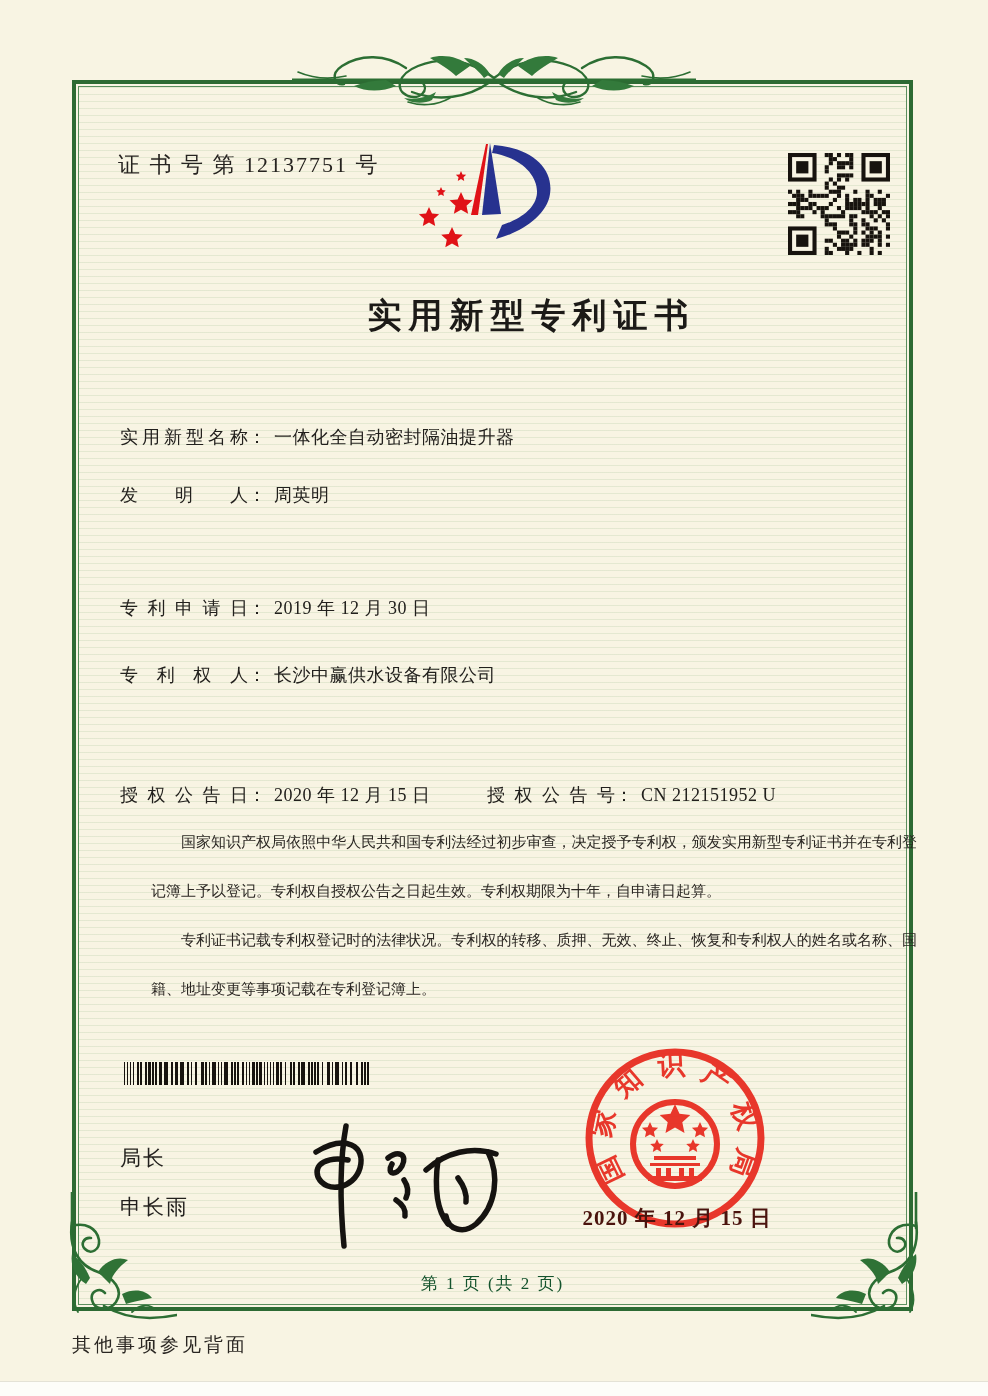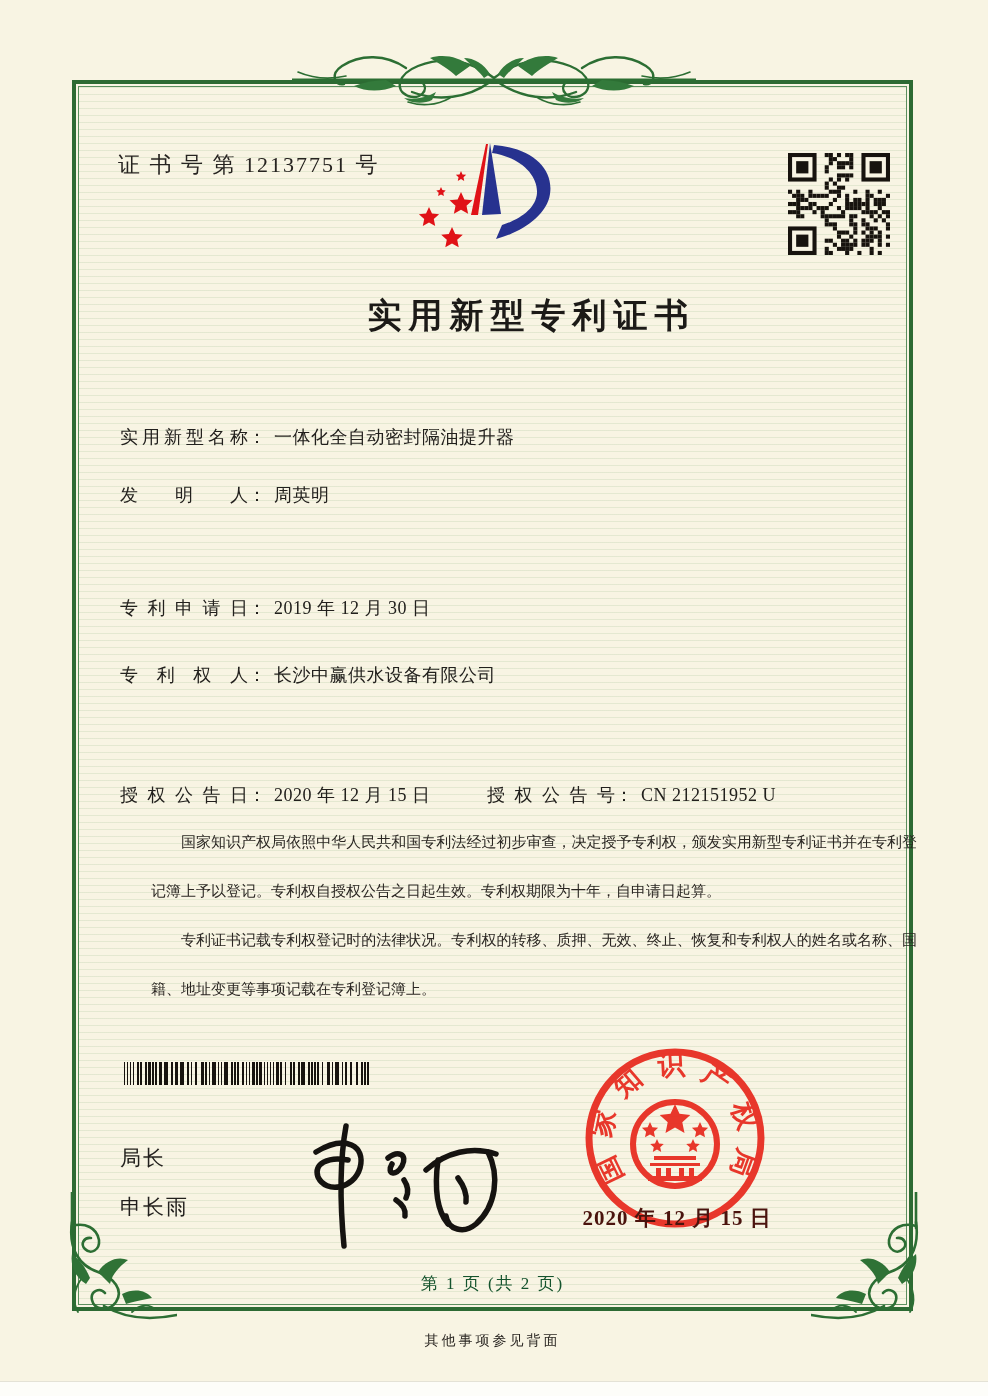--- a/index.html
+++ b/index.html
@@ -58,22 +58,22 @@
   .seal{position:absolute;left:572px;top:1042px;}
   .seal-date{
     position:absolute;left:572px;top:1204px;width:210px;text-align:center;
     font-size:21px;letter-spacing:1px;color:#4a130d;font-weight:bold;
   }
   .page-info{
     position:absolute;left:72px;top:1272px;width:841px;text-align:center;
     font-size:17px;color:#14532d;letter-spacing:2px;
   }
   .footer-note{
-    position:absolute;left:72px;top:1332px;width:841px;text-align:center;
-    font-size:14px;color:#2a2622;letter-spacing:3px;font-family:Liberation Mono, monospace;
+    position:absolute;left:72px;top:1332px;width:841px;text-align:left;
+    font-size:19px;color:#2a2622;letter-spacing:3px;font-family:Liberation Mono, monospace;
   }
   
   .top-ornament{position:absolute;left:292px;top:46px;}
   .flourish-bl{position:absolute;left:52px;top:1192px;}
   .flourish-br{position:absolute;left:811px;top:1192px;transform:scaleX(-1);}
   svg{display:block;}
 </style>
 </head>
 <body>
 

